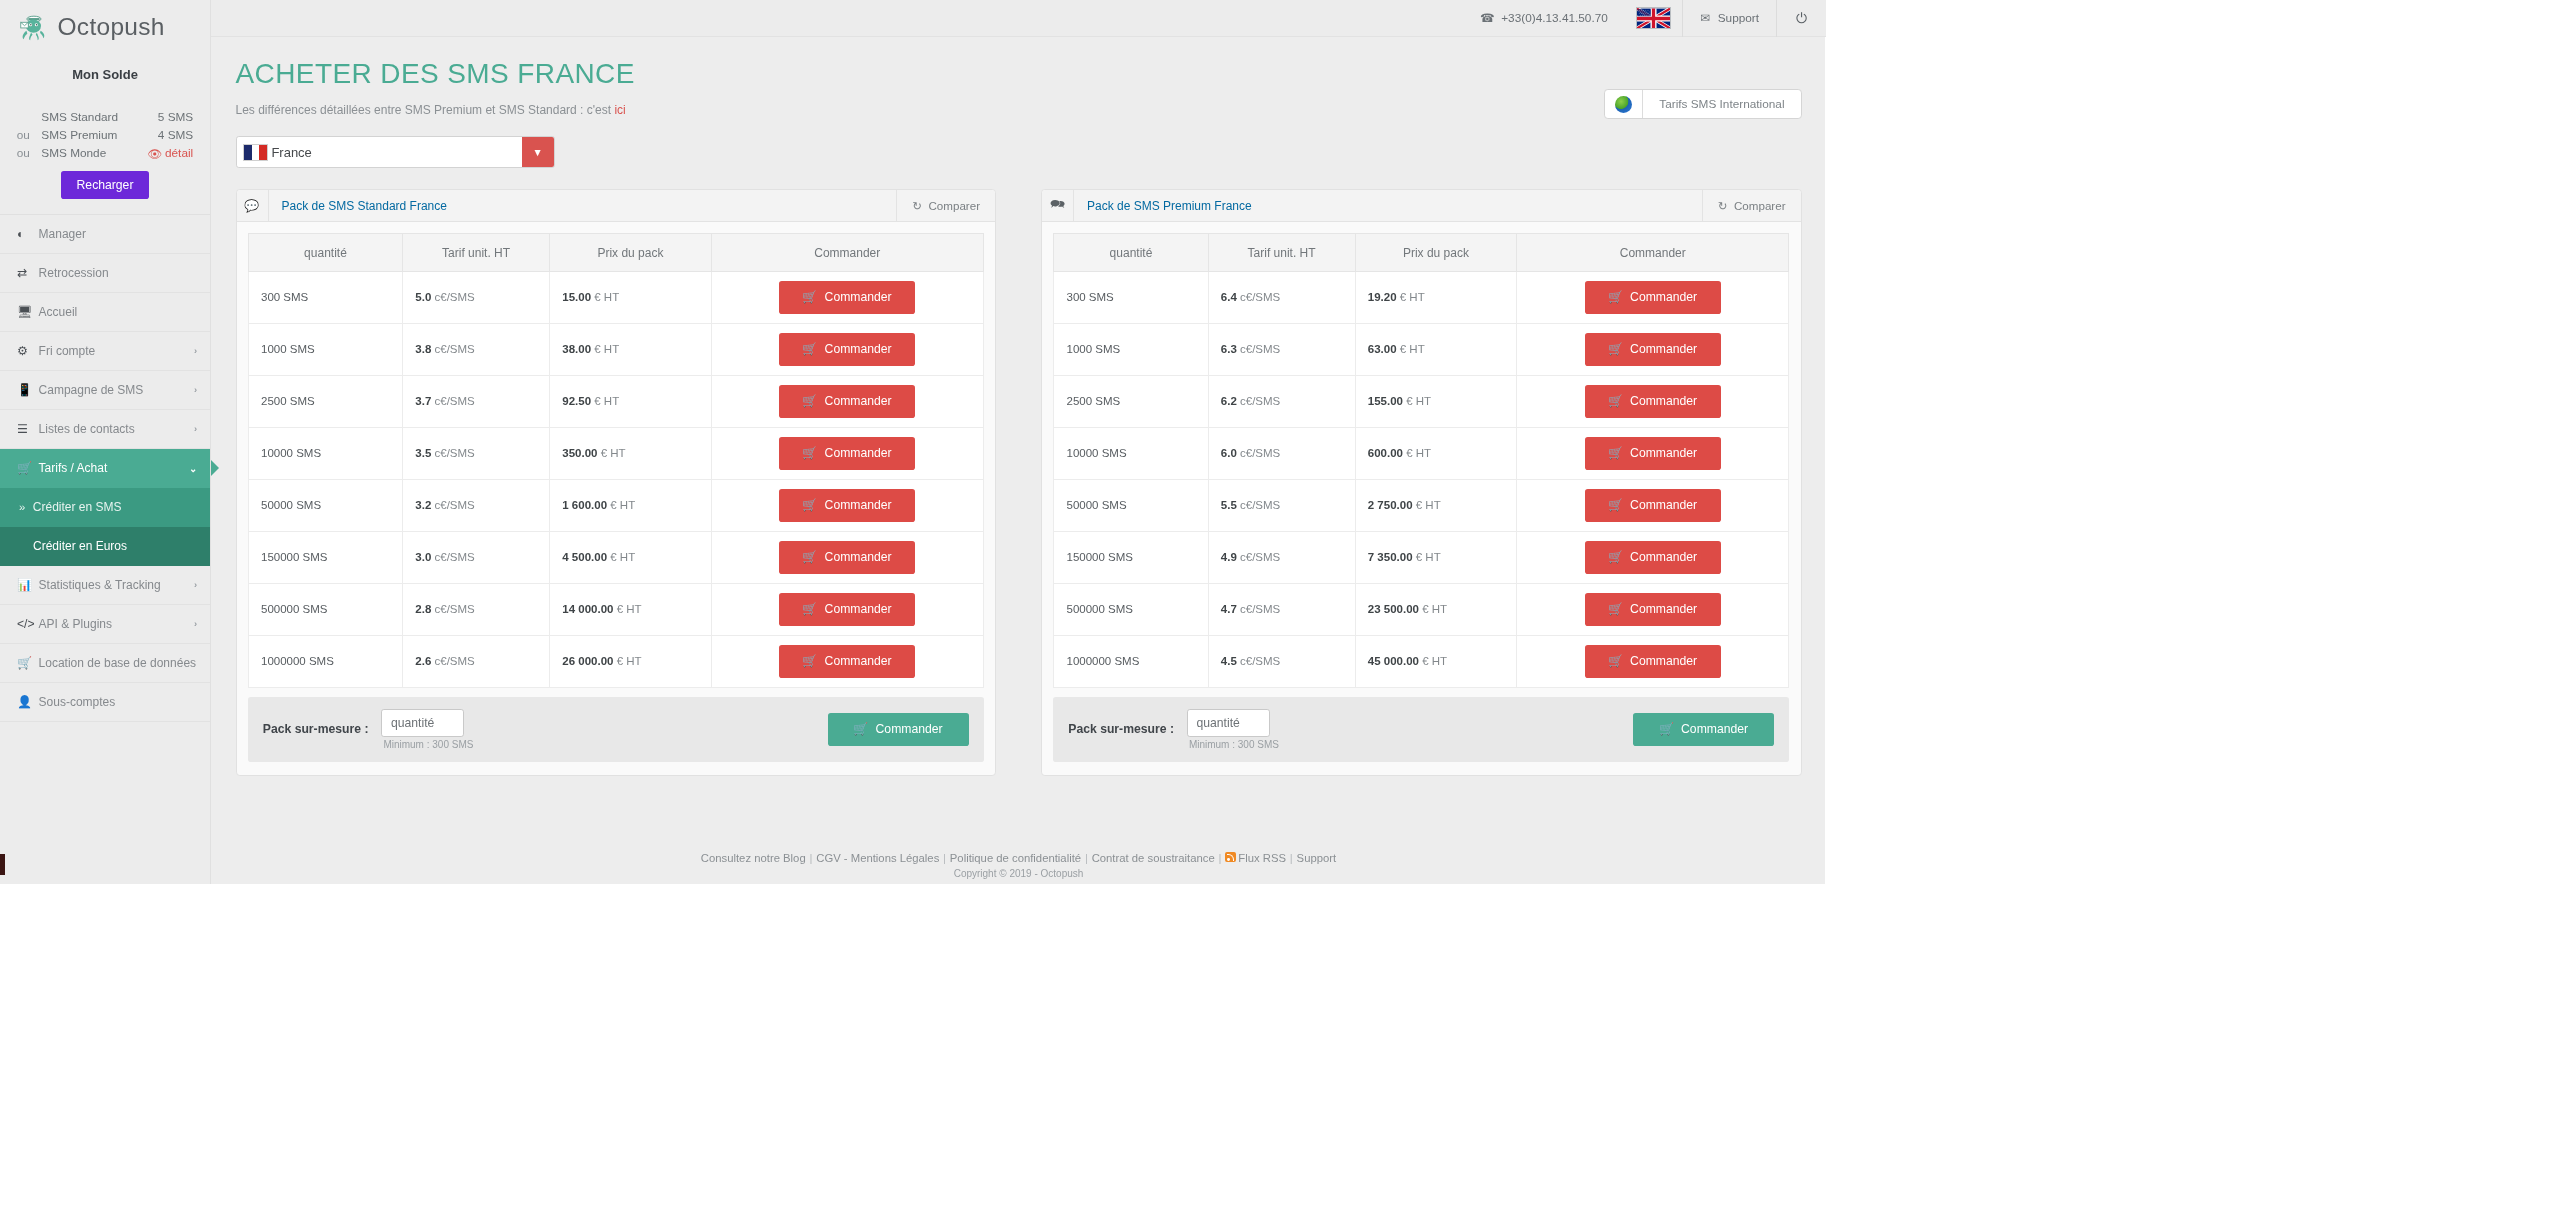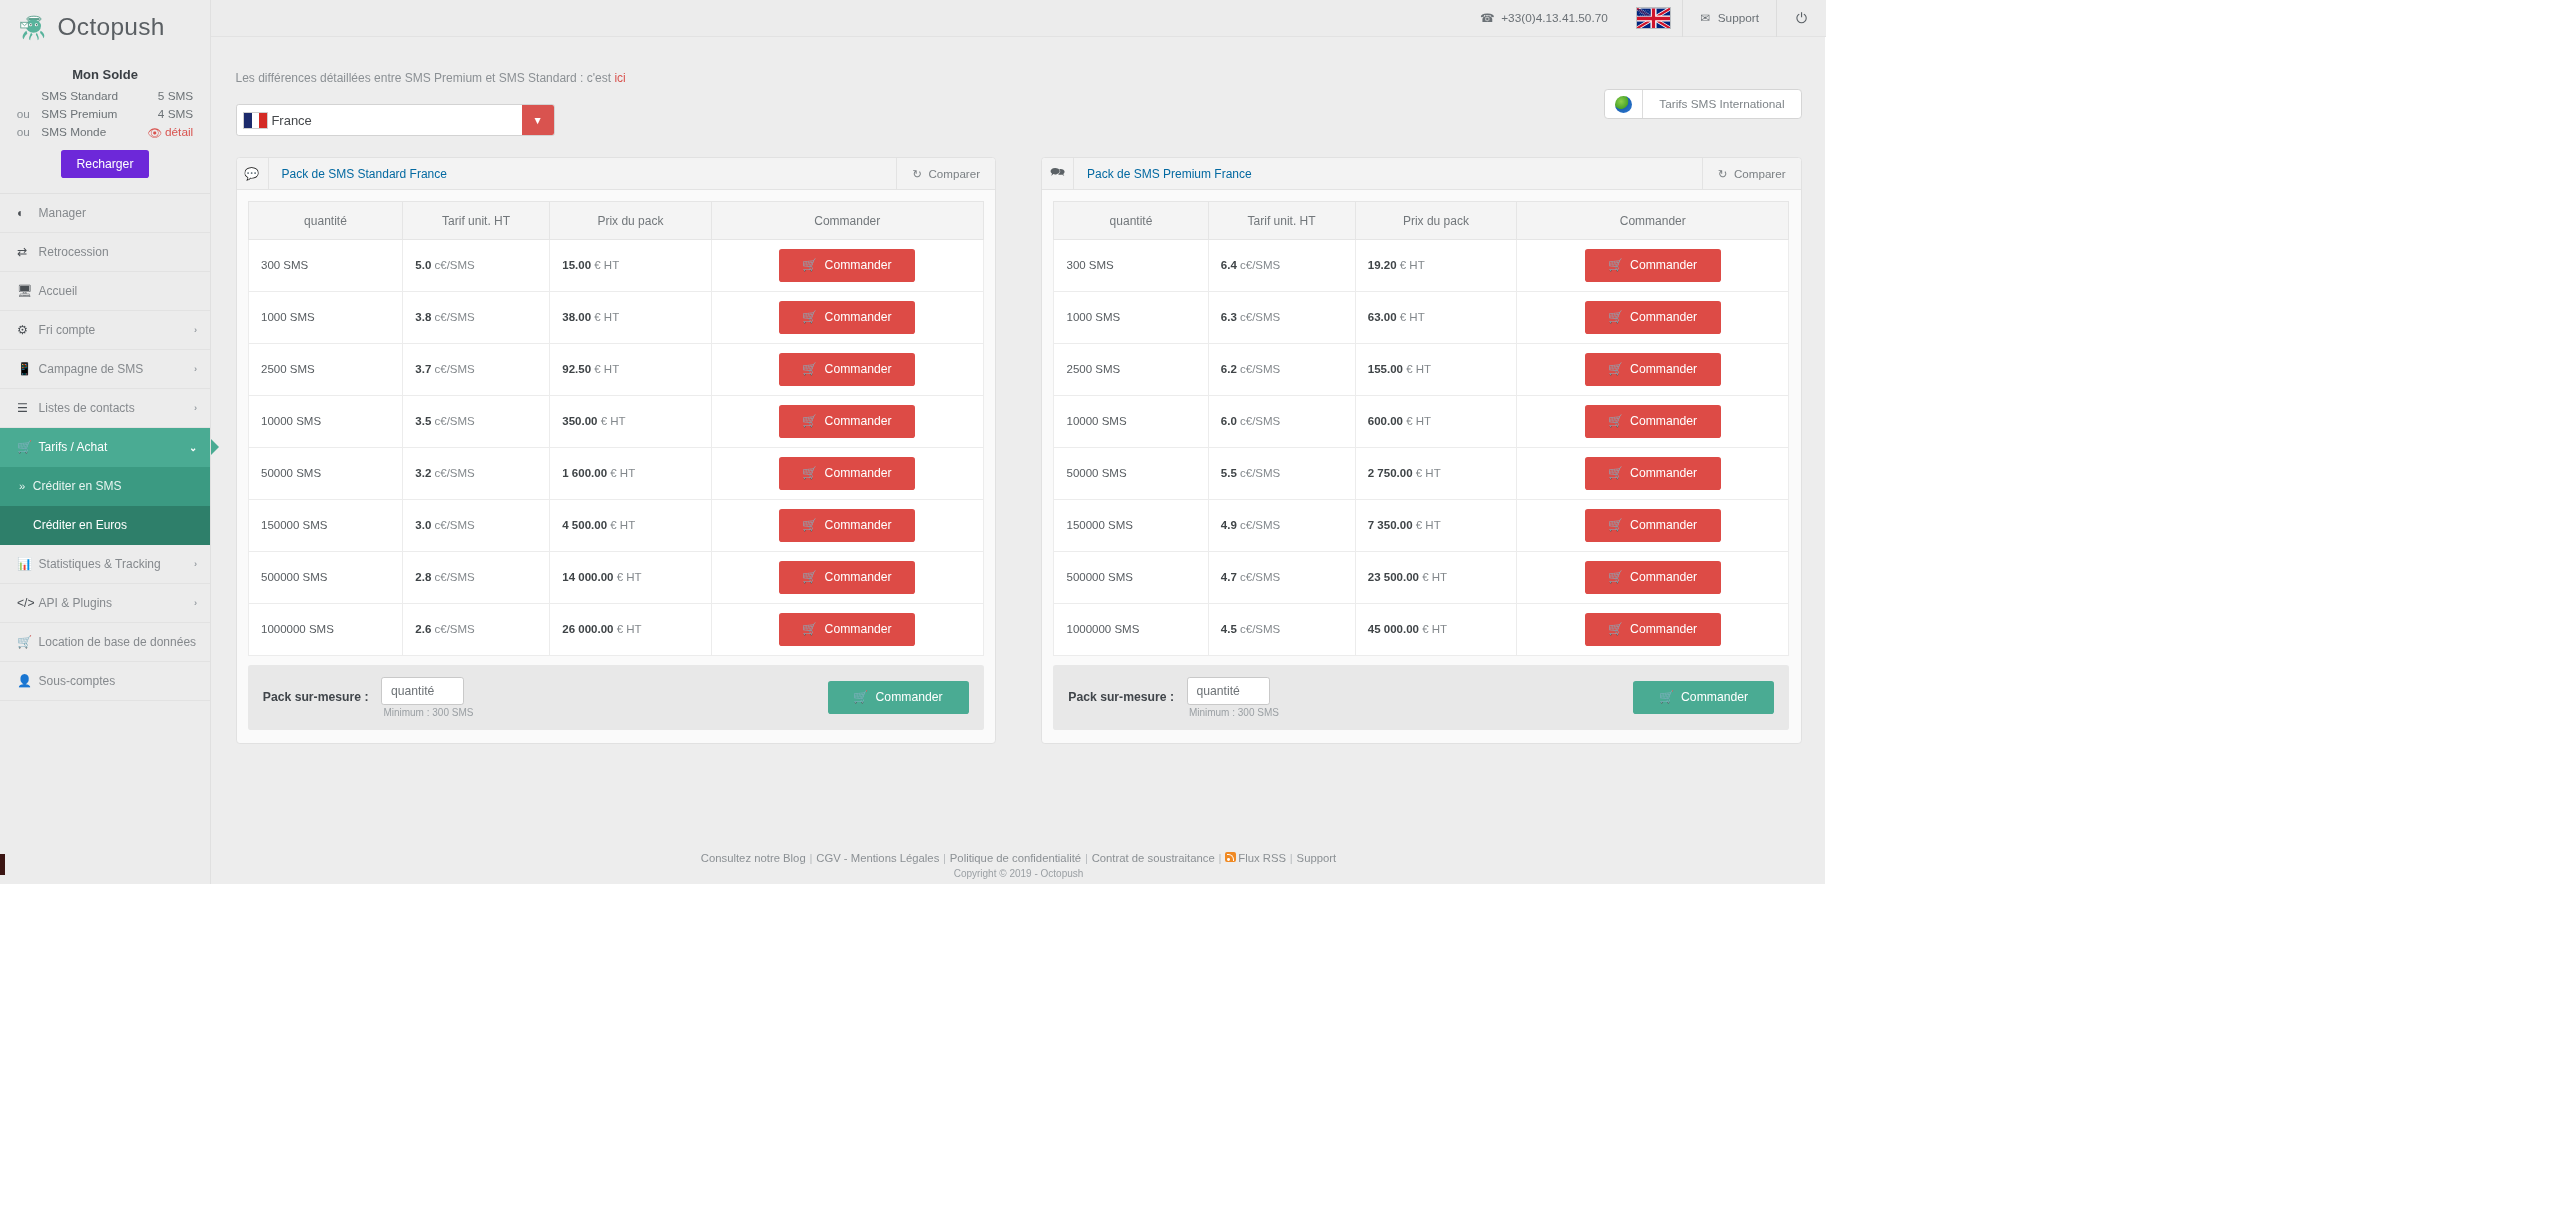--- a/index.html
+++ b/index.html
@@ -32,21 +32,21 @@
     height: 54px; padding-left: 17px;
   }
   .brand-logo { width: 32px; height: 32px; flex: 0 0 32px; position: relative; }
   .brand-name {
     font-size: 24.5px; color: #5a5f63; letter-spacing: 0.3px;
     margin-left: 8.5px; font-weight: 400;
   }
   .balance-box { padding: 13px 13px 15px 13px; text-align: center; }
   .balance-title {
     font-size: 13px; font-weight: bold; color: #3a3f44;
-    margin-bottom: 5px;
+    margin-bottom: 26px;
   }
   .balance-row {
     display: flex; font-size: 11.8px; color: #6c7276;
     line-height: 18px; padding: 0 3.8px;
   }
   .balance-ou { width: 24.5px; text-align: left; color: #8a9095; }
   .balance-label { flex: 1; text-align: left; }
   .balance-val { text-align: right; white-space: nowrap; }
   .detail-link { color: #d9534f; white-space: nowrap; }
   .eye-ico { display: inline-block; margin-right: 2.8px; vertical-align: -0.9px;}
@@ -481,20 +481,21 @@
     </div>
     <div class="topbar-sep"></div>
     <div class="topbar-item topbar-power">
       <span>⏻</span>
     </div>
   </div>
 
   <main class="main">
 
     <div class="page-head">
+      <div class="page-title">ACHETER DES SMS FRANCE</div>
       <div class="page-sub">
         <span>Les différences détaillées entre SMS Premium et SMS Standard : c'est </span><a href="#">ici</a>
       </div>
 
       <div class="intl-btn">
         <span class="globe">
               <span class="globe-circle"></span>
             </span>
         <span class="txt">Tarifs SMS International</span>
       </div>

